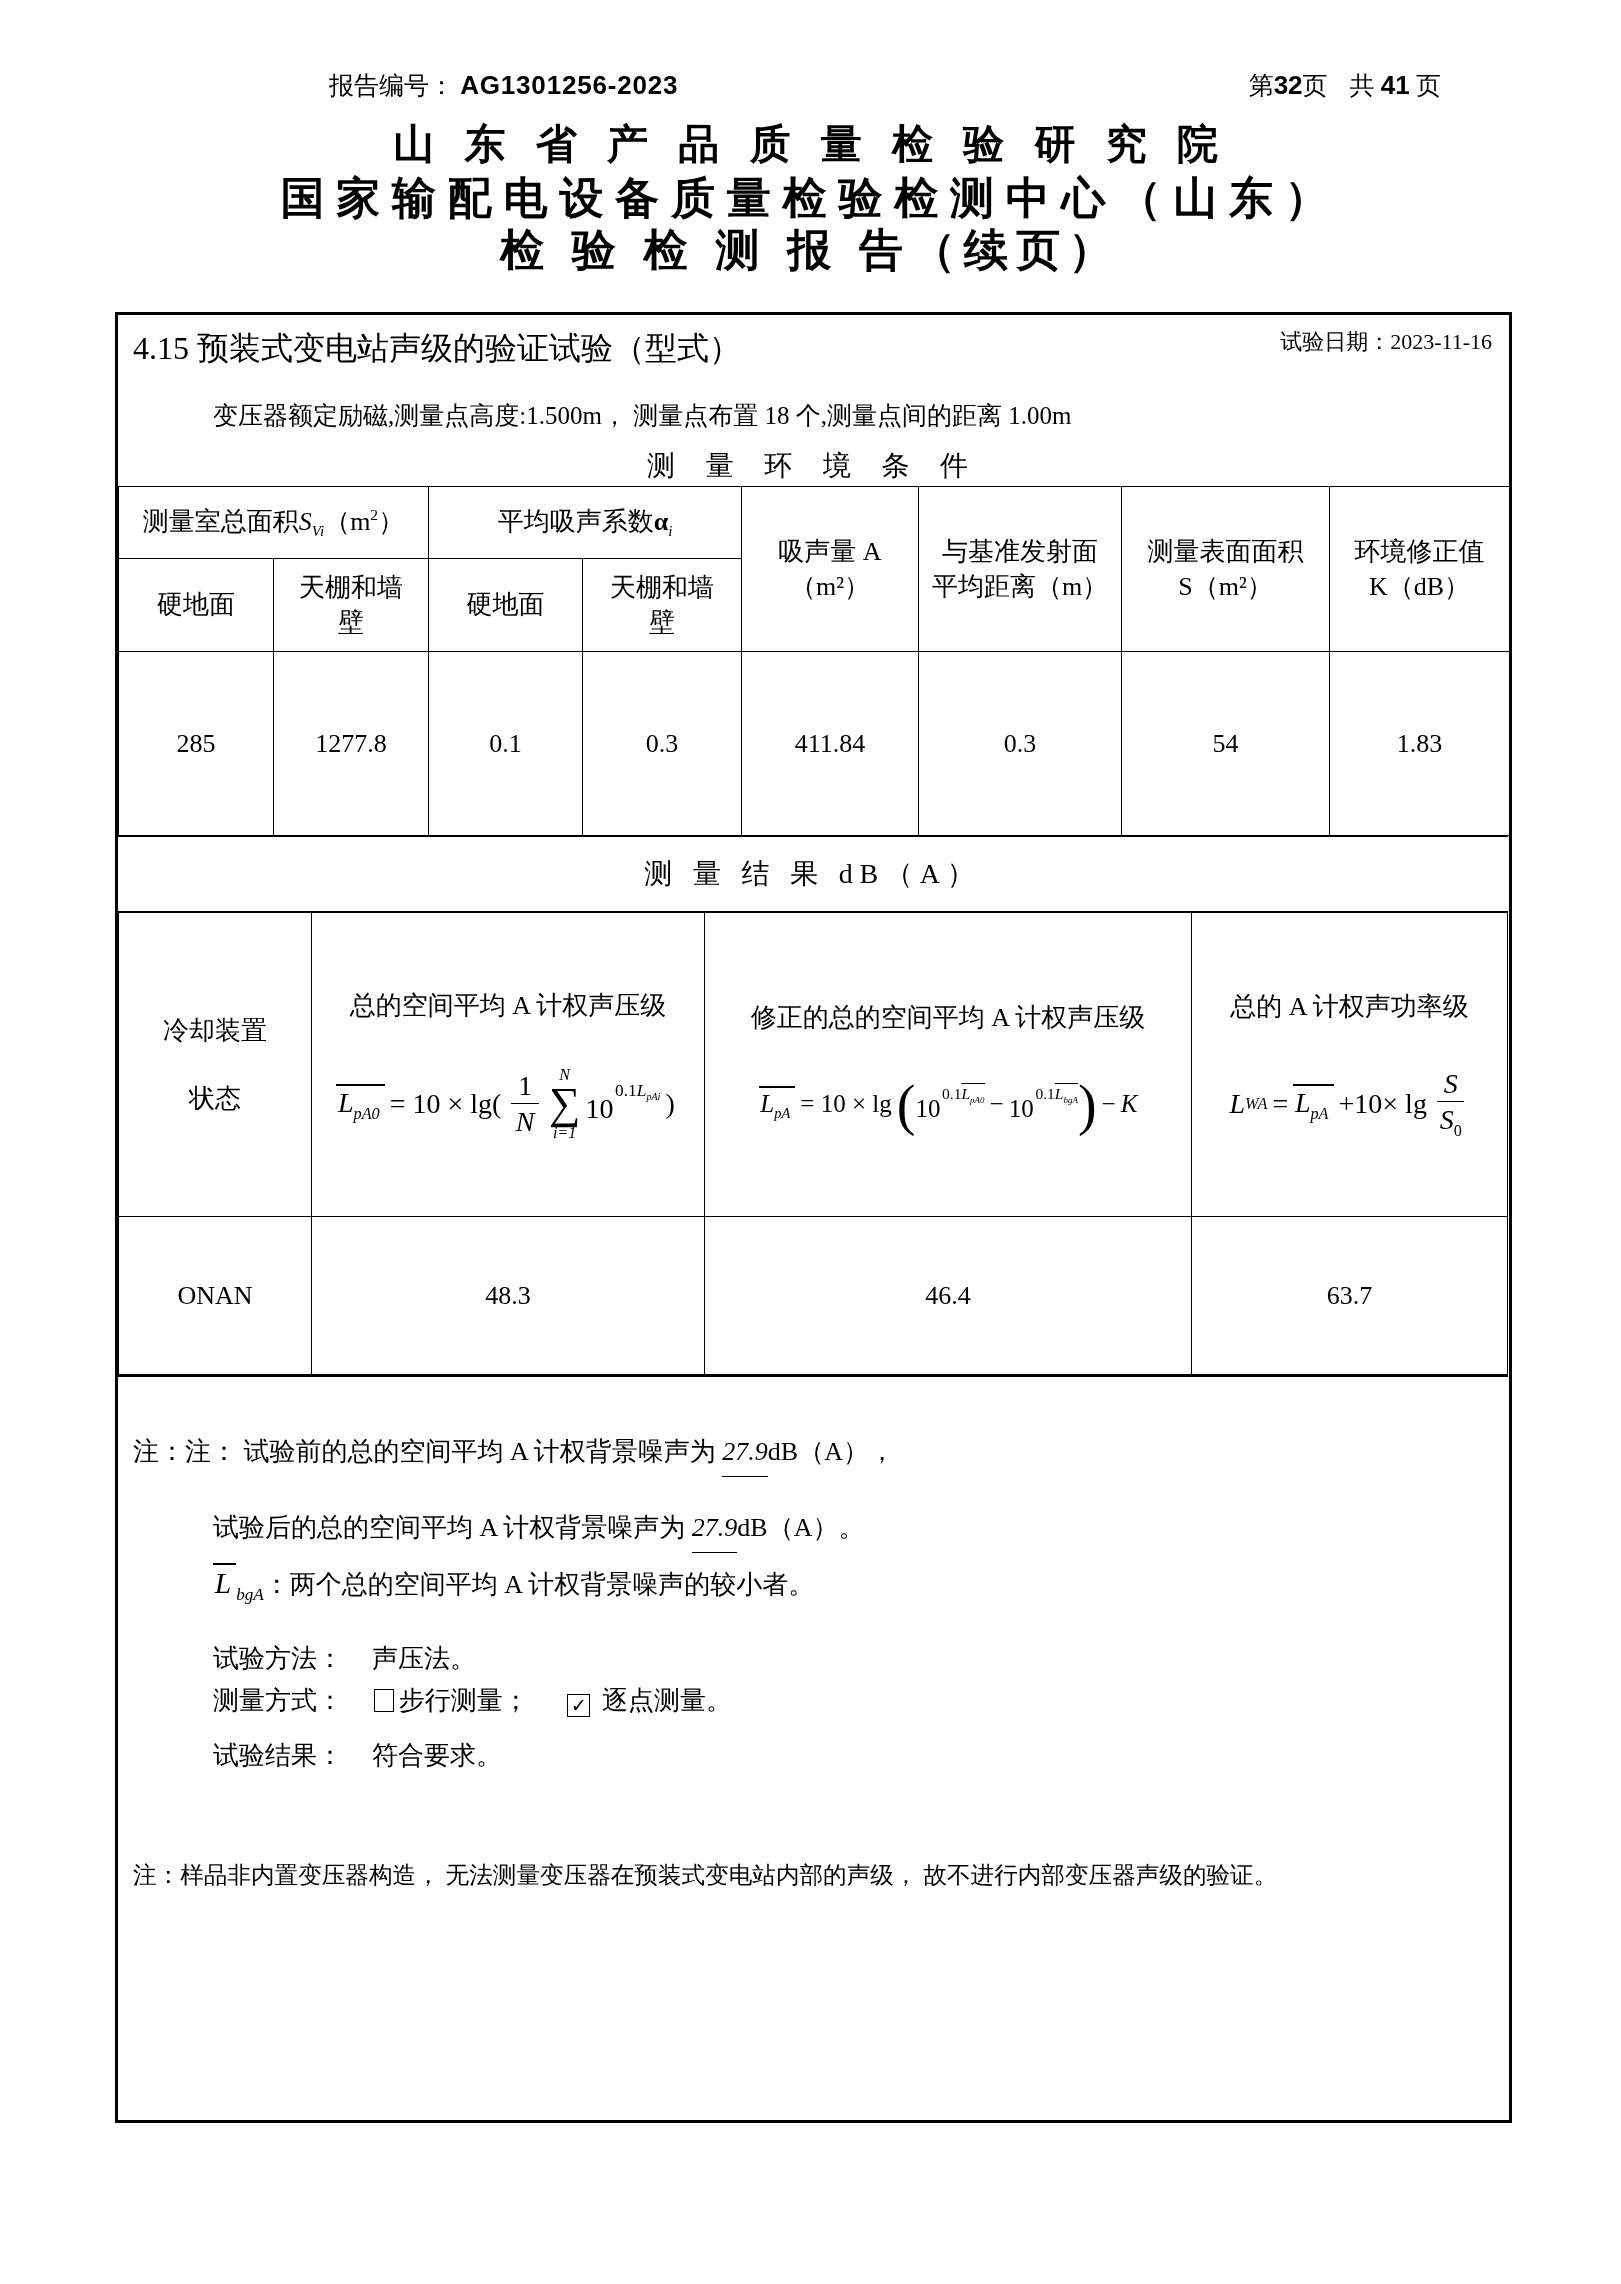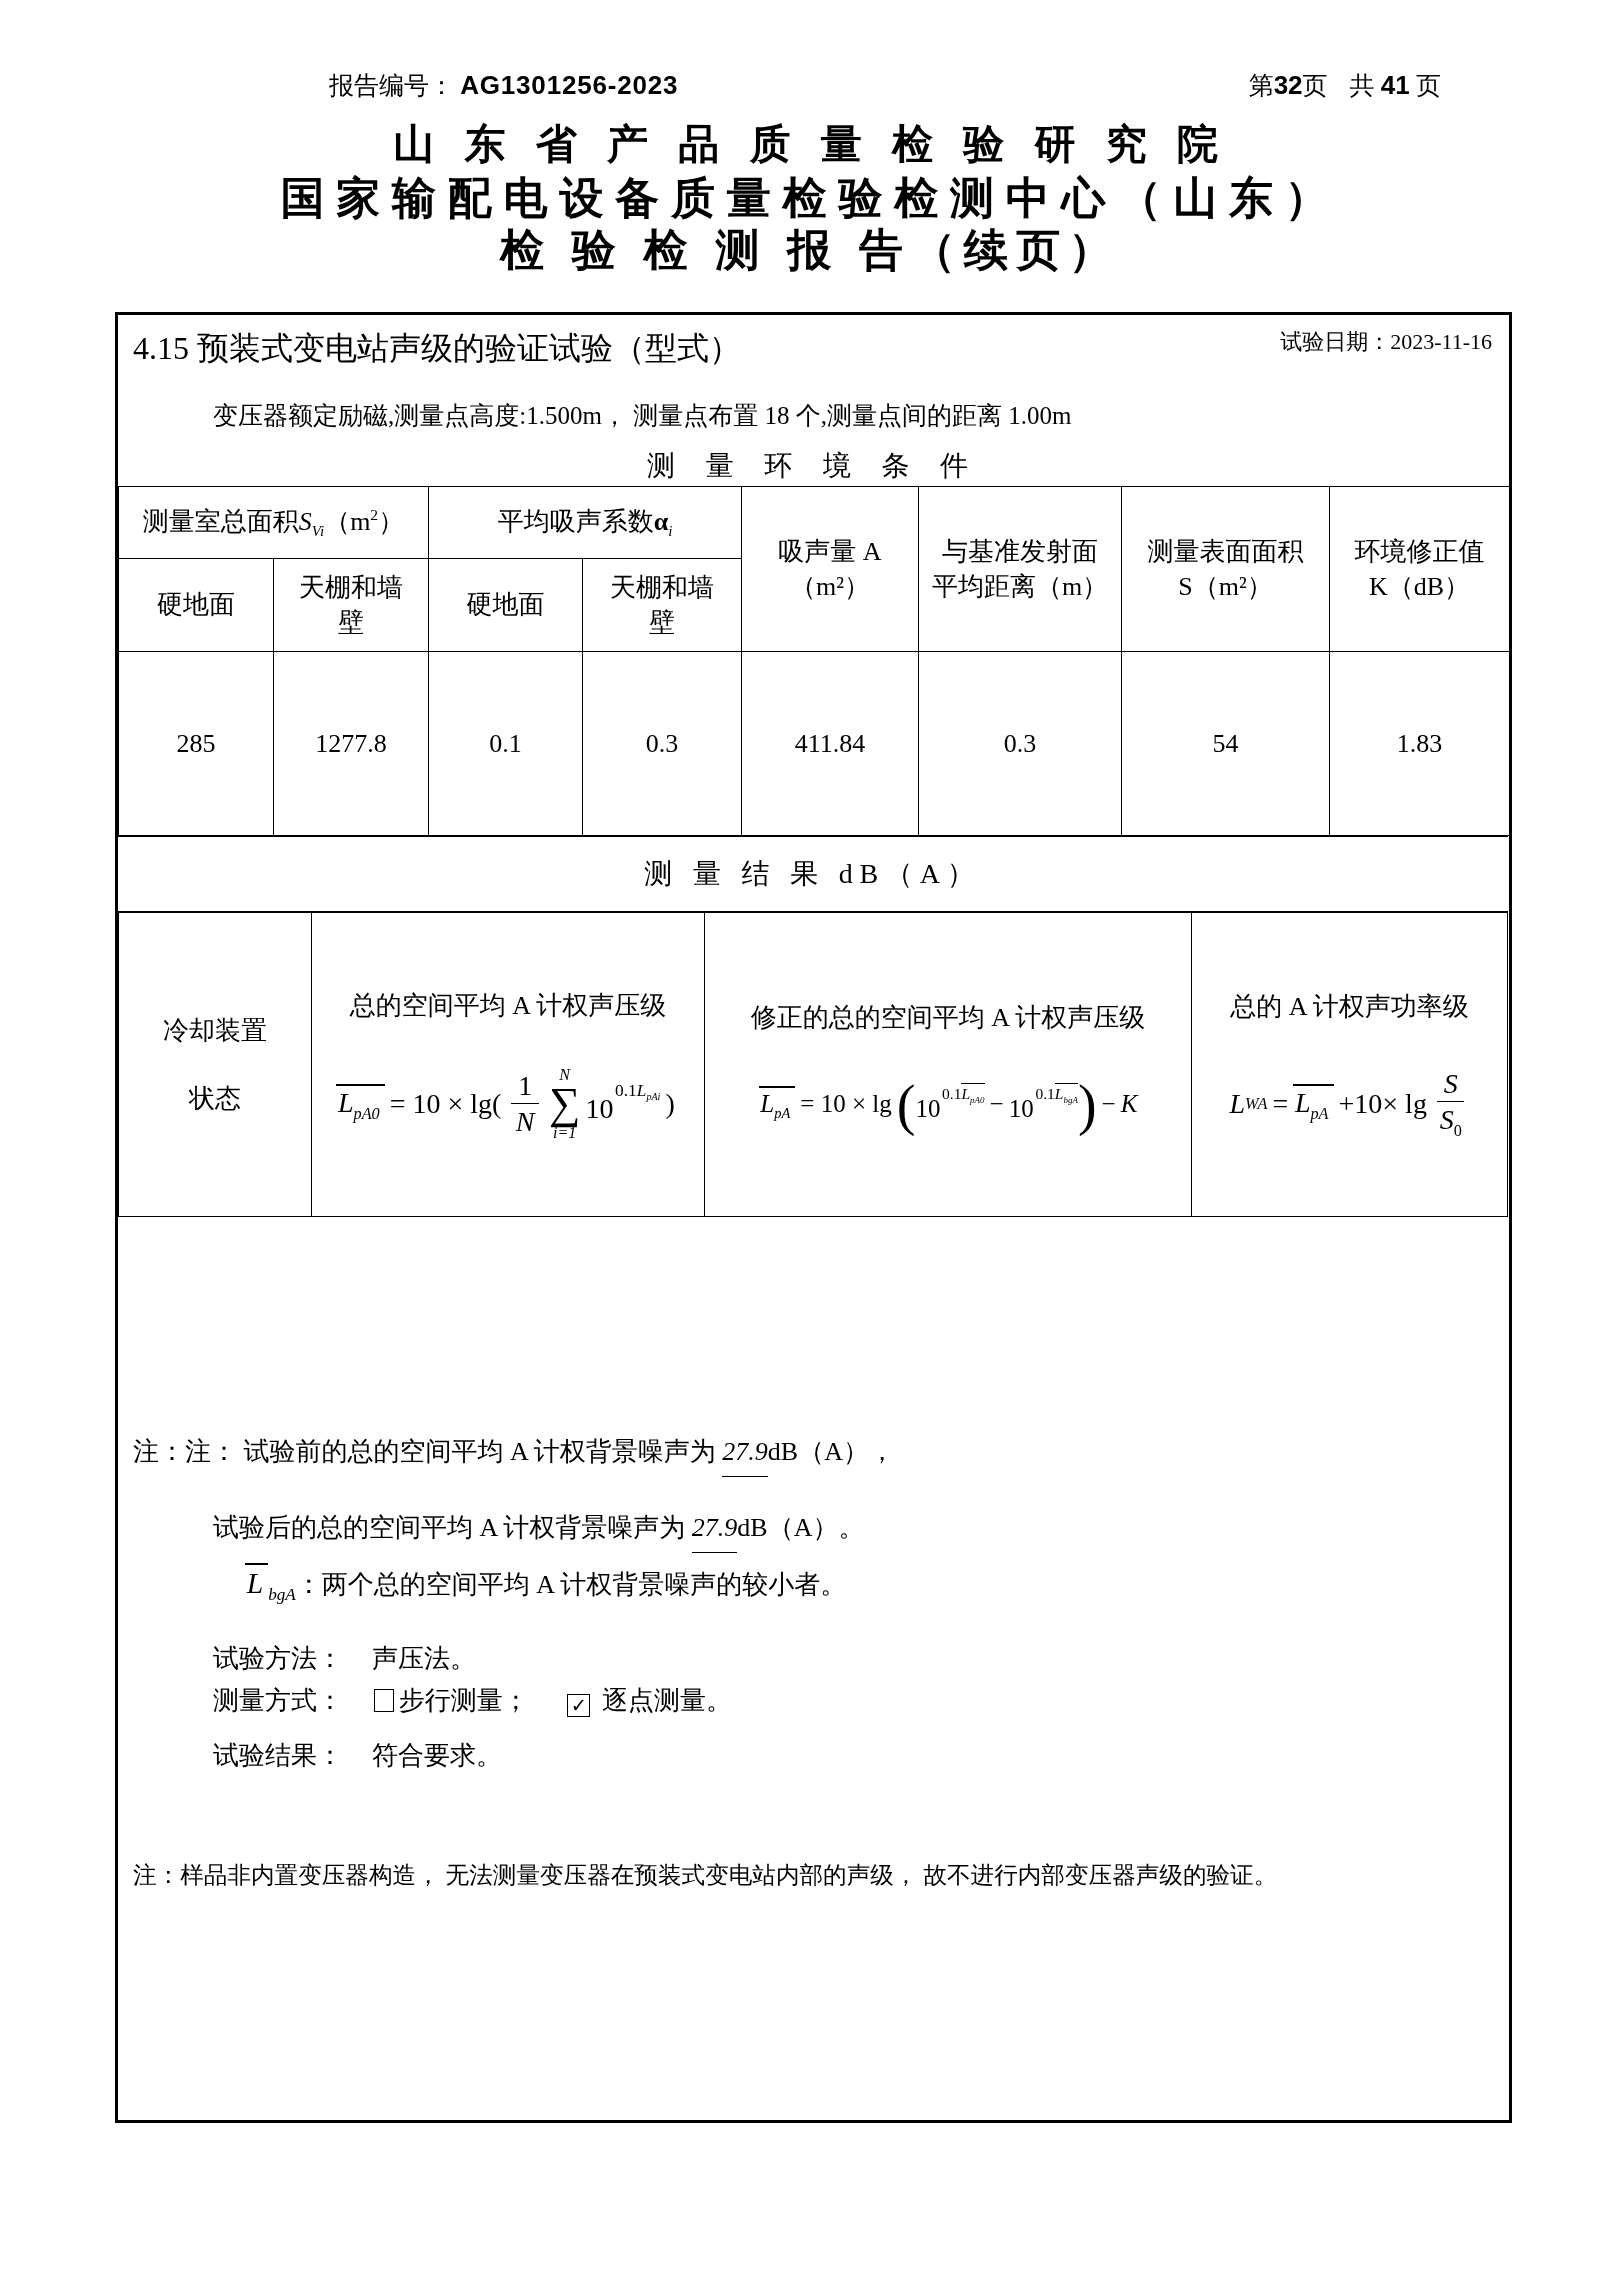--- a/index.html
+++ b/index.html
@@ -66,21 +66,21 @@
   .sig .stop, .sig .sbot { font-size:16px; }
   .pow { display:inline-flex; align-items:flex-start; }
   .pow .bse { position:relative; top:5px; }
   .pow .exp { font-size:0.62em; position:relative; top:-6.8px; margin-left:1.7px;text-align:right; }
   .bigp { font-size:56px; font-weight:300; line-height:0.9; position:relative; top:1.7px; }
   
   .note { position:absolute; font-size:26px; white-space:nowrap; }
   .uline { border-bottom:1.7px solid #000; padding-bottom:10px;font-style:italic; }
   .n1 { left:15px;  top:1119px; }
   .n2 { left:95px; top:1195px; }
-  .n3 { left:95px; top:1248px;margin-left:32px; }
+  .n3 { left:95px; top:1248px; }
   .n3 .sym { font-size:29.6px; }
   .n4 { left:95px; top:1326px; }
   .n5 { left:95px; top:1368px; }
   .n6 { left:95px; top:1423px; }
   .n7 { left:15px;  top:1544px; font-size:23.6px; }
   .lblgap { display:inline-block; width:29px; }
   .cbox { display:inline-block; width:20px; height:23px; border:1.7px solid #000;
           vertical-align:-3.4px; margin:0 5px 0 1.7px; text-align:center;
           line-height:21px; font-size:19.4px; font-family:"DejaVu Sans",sans-serif; }
   .cbox.sq { width:23px; }
@@ -241,20 +241,26 @@
               <span class="ol"><i class="v">L</i><sub><i class="v">pA</i></sub></span>
               <span class="op">+10× lg</span>
               <span class="frac">
                     <span class="num"><i class="v">S</i></span>
                     <span class="den"><i class="v">S</i><sub>0</sub></span>
                   </span>
             </div>
           </div>
         </td>
       </tr>
+      <tr class="vr">
+        <td>ONAN</td>
+        <td>48.3</td>
+        <td>46.4</td>
+        <td>63.7</td>
+      </tr>
     </tbody>
       </table>
 
     <div class="note n1">
       <span>注：注：</span>
       <span>试验前的总的空间平均 A 计权背景噪声为 </span><span class="uline">27.9</span><span>dB（A），</span>
     </div>
     <div class="note n2">
       <span>试验后的总的空间平均 A 计权背景噪声为 </span><span class="uline">27.9</span><span>dB（A）。</span>
     </div>

